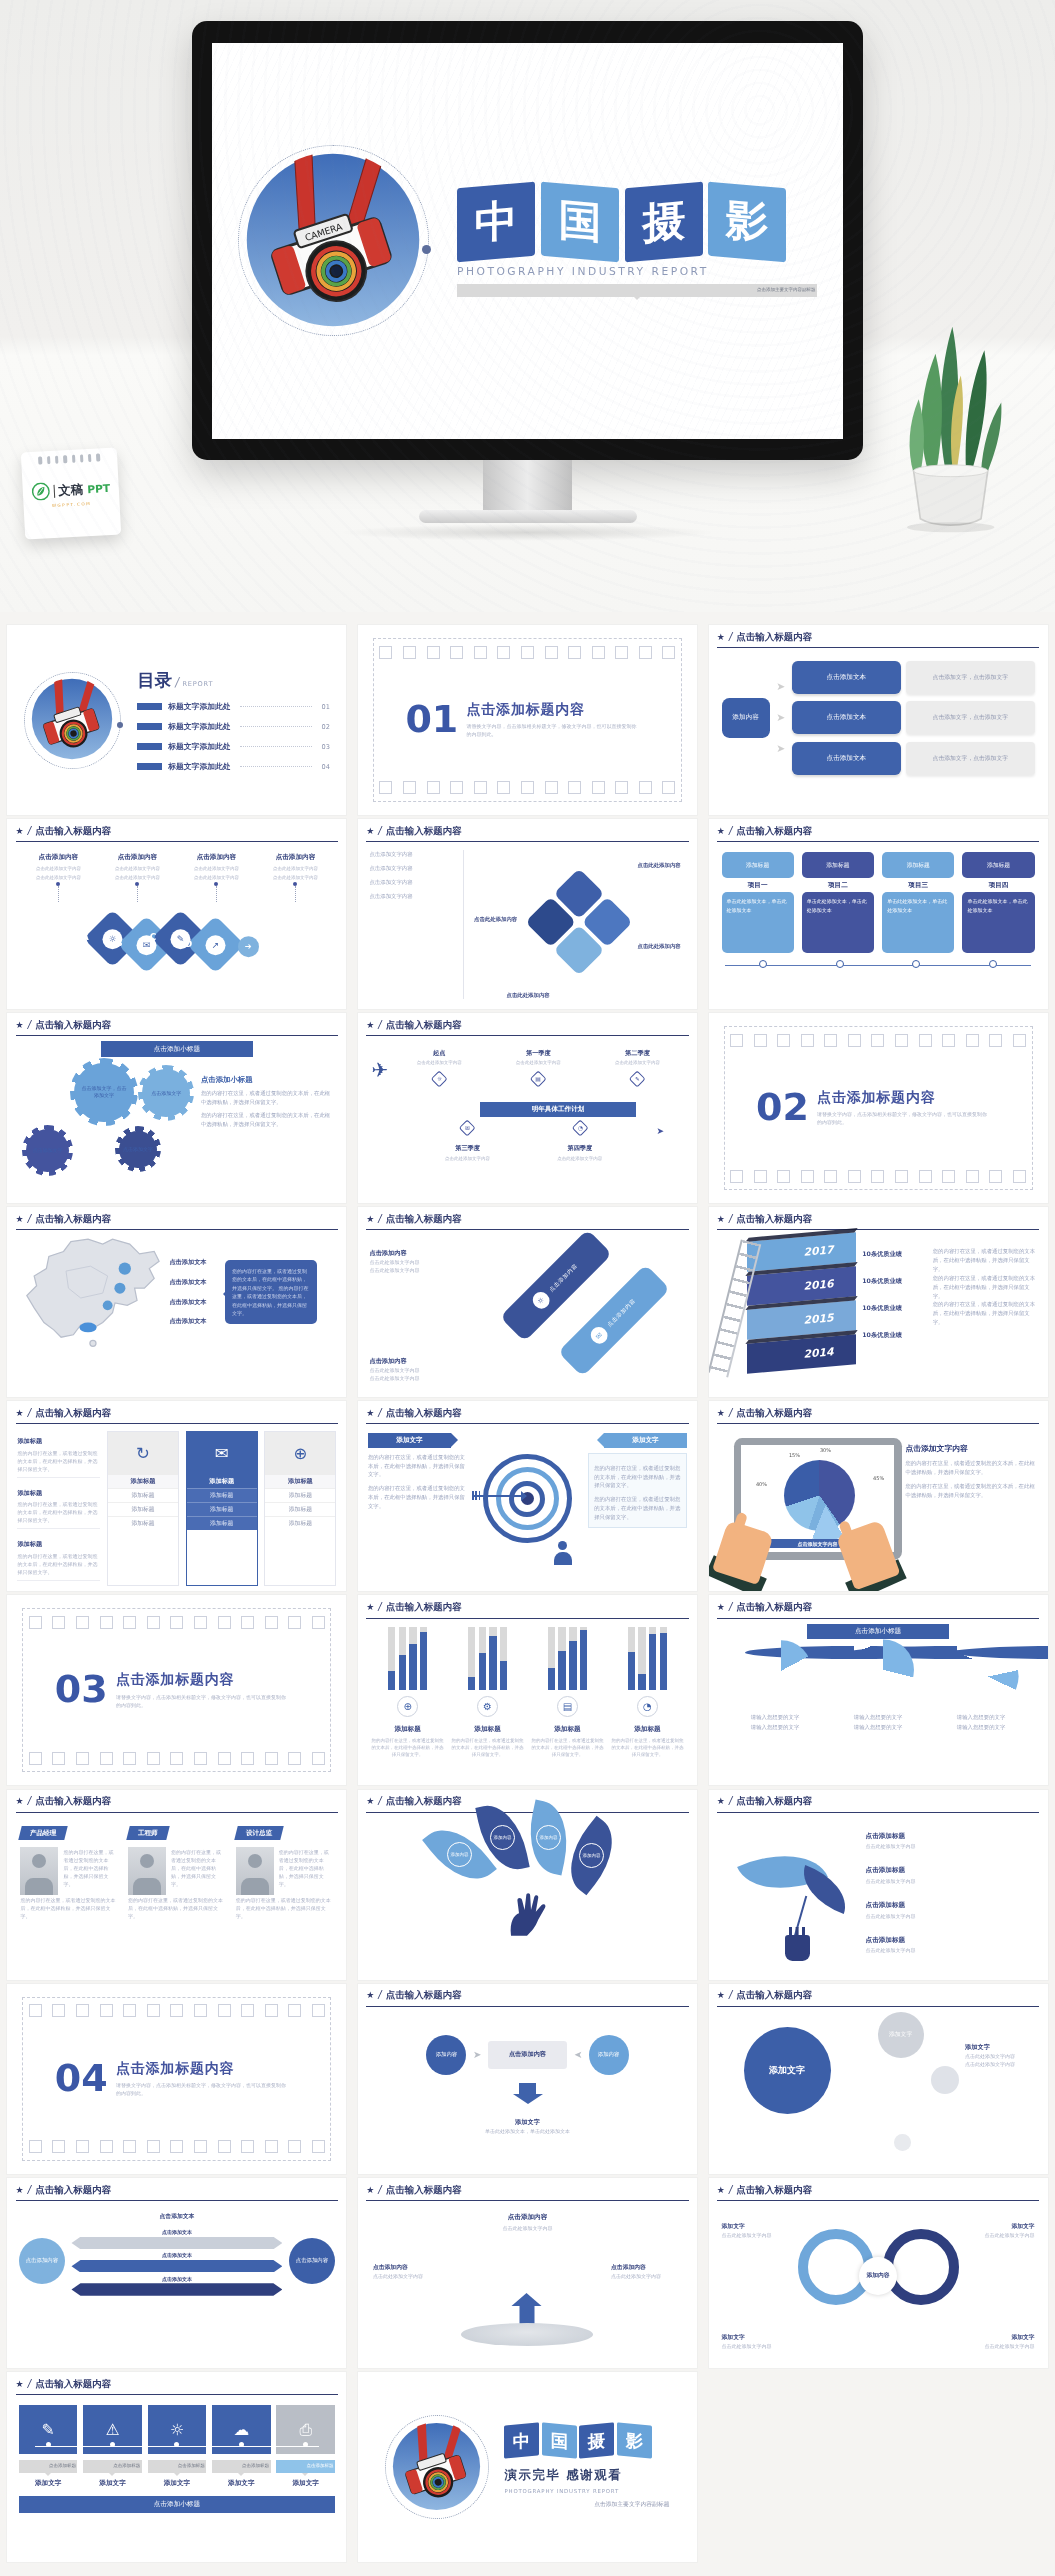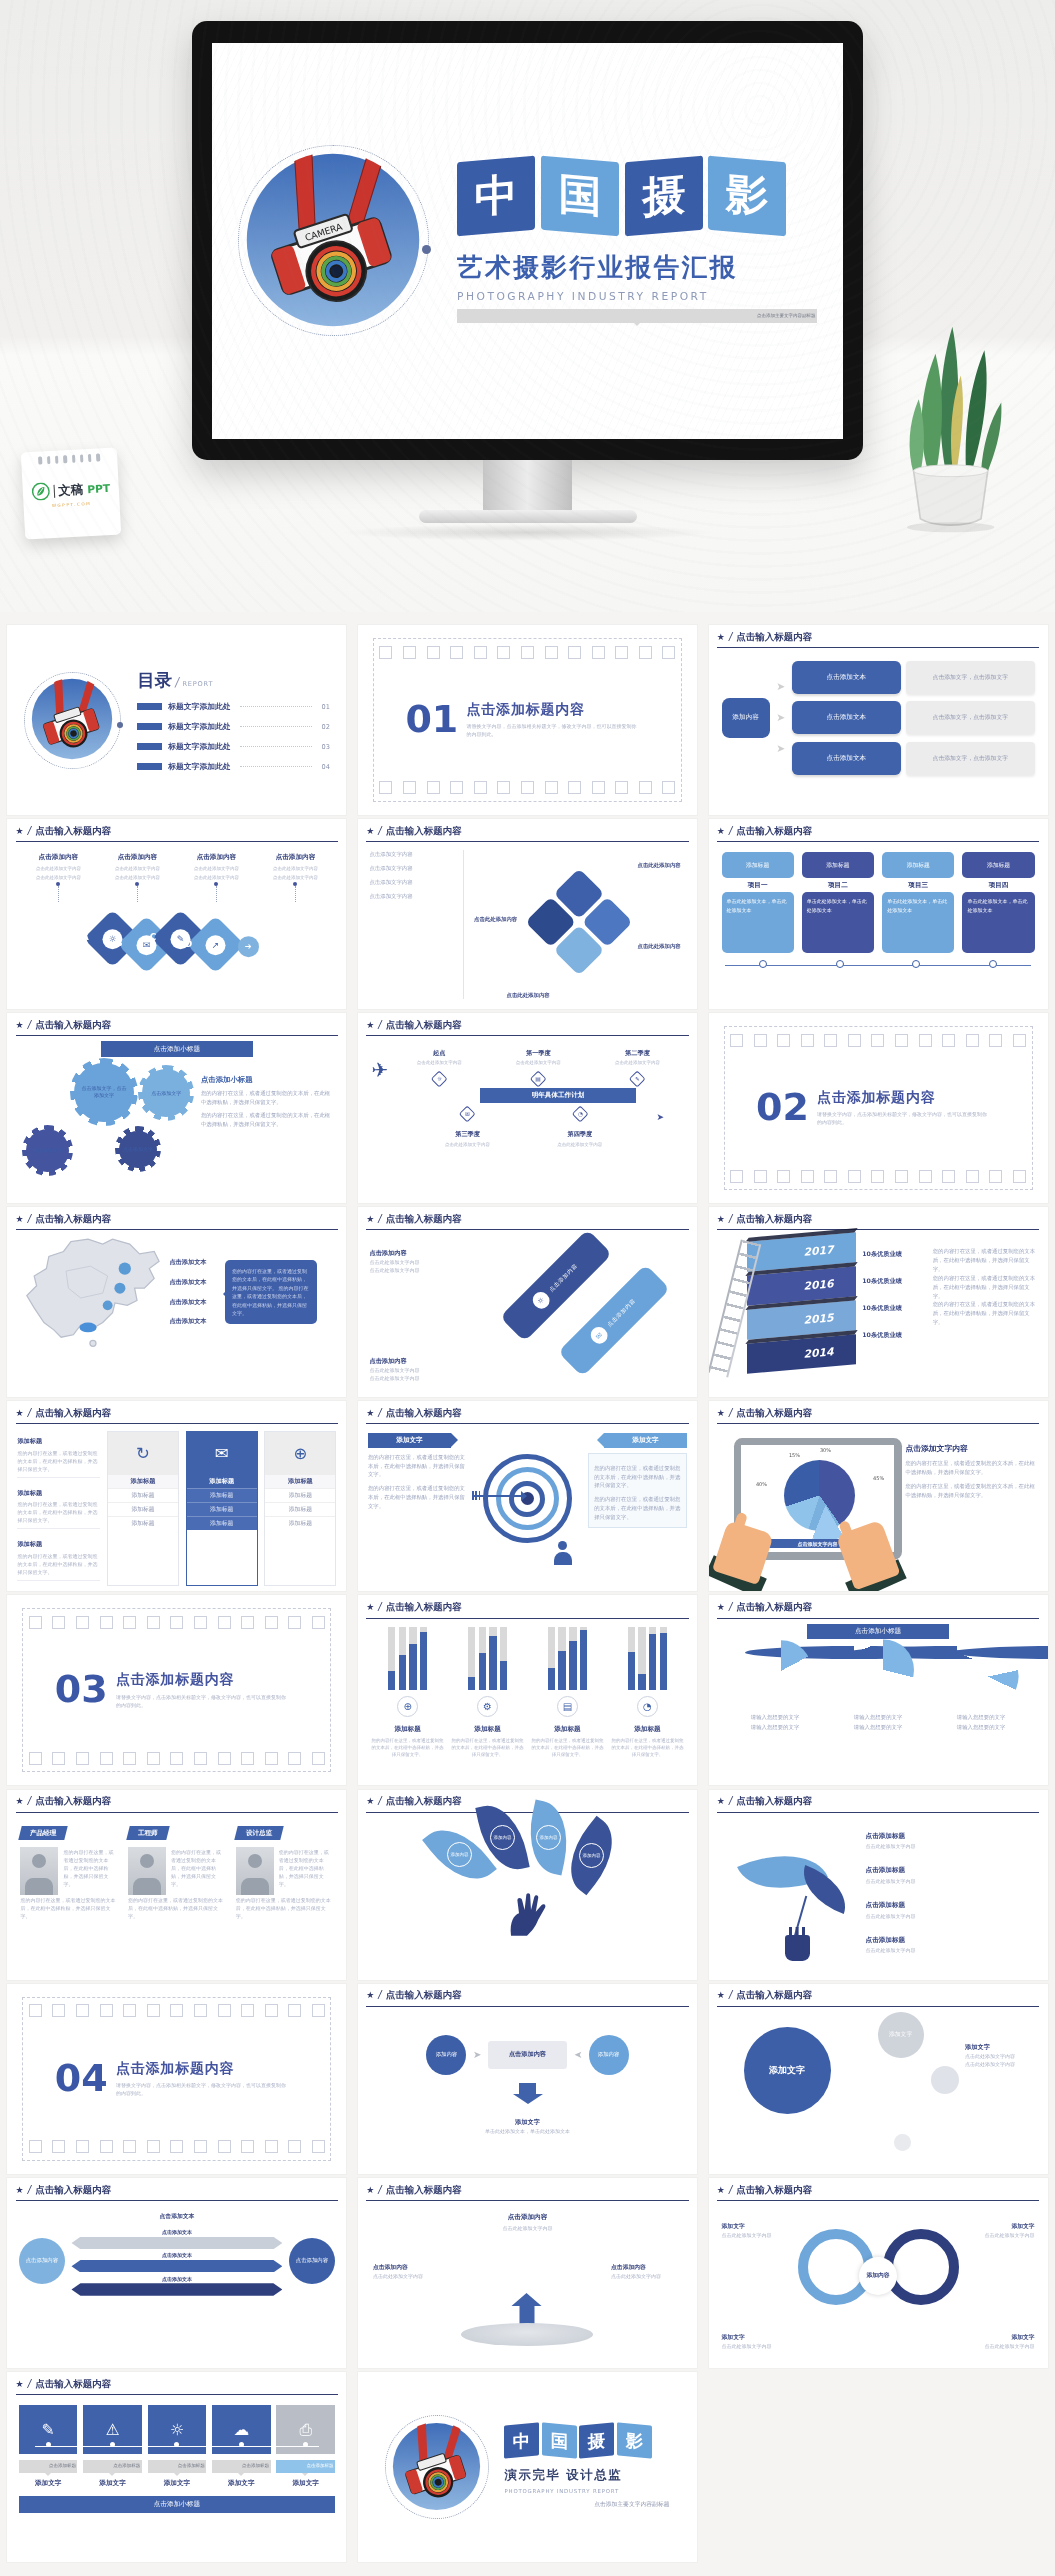--- a/index.html
+++ b/index.html
@@ -119,21 +119,21 @@
 .s7r .lbl{font-size:7.4px;color:#3c5fa8}
 .s7r .ph65{margin-top:4.1px}
 
 .s8top{display:flex;padding:6.6px 10px 0;align-items:flex-start}
 .plane{font-size:20px;color:#3a5398;margin:15px 1.6px 0 3.3px}
 .s8g{flex:1;text-align:center;padding:0 3.3px}
 .s8g .lbl{font-size:6.2px}
 .s8g .ph{font-size:4.5px;margin-top:1.6px}
 .dnode{width:12.4px;height:12.4px;border:0.8px solid #44549e;border-radius:2.5px;transform:rotate(45deg);margin:6.6px auto 0;display:flex;align-items:center;justify-content:center;background:#fff}
 .dnode span{transform:rotate(-45deg);font-size:5.8px;color:#44549e}
-.s8banner{background:#3f62ab;color:#fff;font-size:6.6px;font-weight:700;text-align:center;padding:3.3px 0;width:46%;margin:2px 18% 5px auto}
+.s8banner{background:#3f62ab;color:#fff;font-size:6.6px;font-weight:700;text-align:center;padding:3.3px 0;width:46%;margin:16px 18% 5px auto}
 .s8bot{display:flex;align-items:flex-start;padding:0 33px 0 74px;gap:41px}
 .s8bot .dnode{margin:0 auto 3.3px}
 .arrowR{color:#44549e;font-size:9px;margin-top:3.3px}
 
 .s10wrap{display:flex;padding:3.3px 10px 0;gap:5px;align-items:center}
 .s10lbls{display:flex;flex-direction:column;gap:10.7px;width:51px}
 .s10lbls b{font-size:6.2px;font-weight:700;color:#3f4c85}
 .bubble{width:92px;background:#3f5fa8;border-radius:5px;color:#cdd6ee;font-size:5px;line-height:1.7;padding:6.6px;position:relative}
 .bubble::before{content:"";position:absolute;left:-6.6px;top:46%;border:4.1px solid transparent;border-right-color:#3f5fa8}
 
@@ -360,21 +360,20 @@
           </g>
         </svg>
       </div>
       <div class="tblock">
         <div class="tboxes">
           <div class="tbox">中</div>
           <div class="tbox">国</div>
           <div class="tbox">摄</div>
           <div class="tbox">影</div>
         </div>
-        <div class="tsub">艺术摄影行业报告汇报</div>
         <div class="ten">PHOTOGRAPHY INDUSTRY REPORT</div>
         <div class="tnote">点击添加主要文字内容副标题</div>
       </div>
     </div>
   </div>
   <div class="stand"></div>
   <div class="base"></div>
   <div class="mshadow"></div>
   <div class="calendar">
     <div class="spiral">
@@ -1387,21 +1386,21 @@
           </g>
         </svg>
       </div>
       <div style="width:165px">
         <div class="fboxes">
           <div class="fbox">中</div>
           <div class="fbox">国</div>
           <div class="fbox">摄</div>
           <div class="fbox">影</div>
         </div>
-        <div class="fin-t">演示完毕 设计总监</div>
+        <div class="fin-t">演示完毕 感谢观看</div>
         <div class="fin-en">PHOTOGRAPHY INDUSTRY REPORT</div>
         <div class="fin-note">点击添加主要文字内容副标题</div>
       </div>
     </div>
   </div>
 
   <div class="cell-empty"></div>
 
 </div>
 

